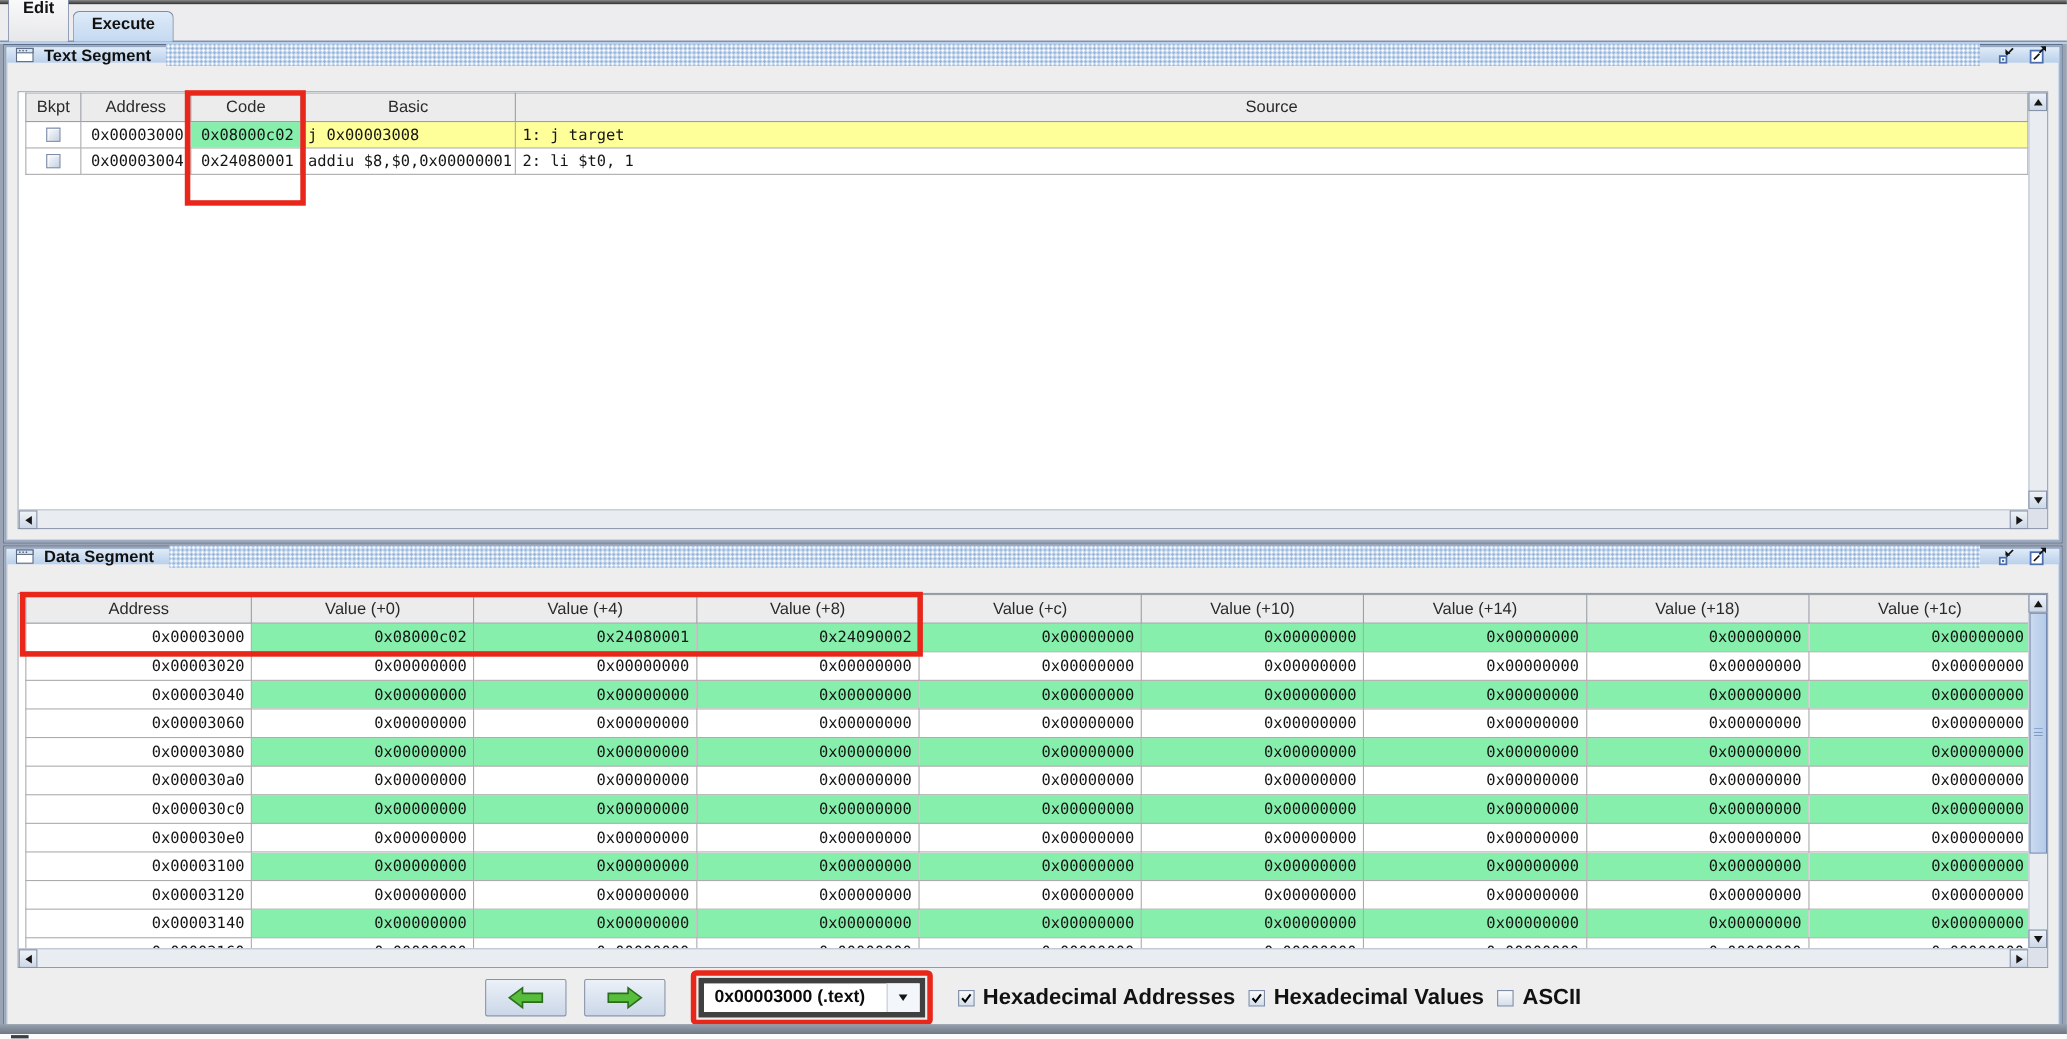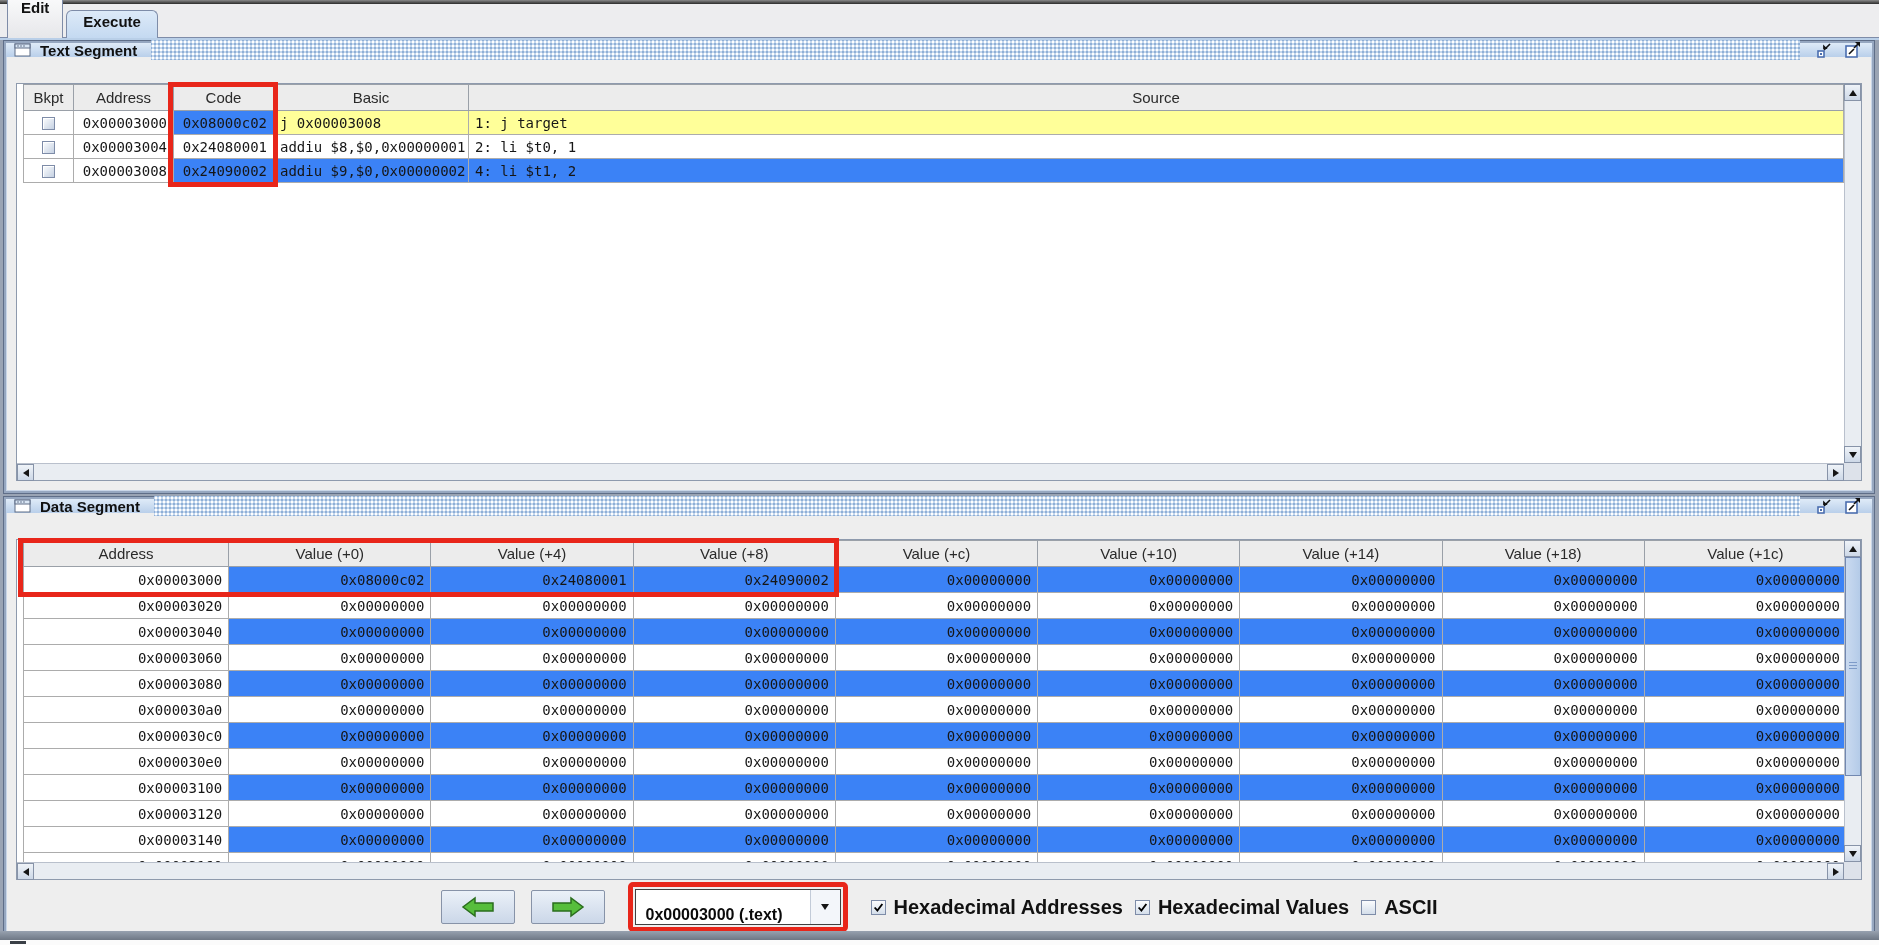--- a/index.html
+++ b/index.html
@@ -70,41 +70,41 @@
 
   
   table { border-collapse:collapse; table-layout:fixed; position:absolute; left:6px; top:0; }
   th { background:#ECECEC; font-weight:normal; font-size:15px; color:#2A2A2A;
     border:1px solid #9AA0A8; height:26px; padding:0 4px; }
   td { border:1px solid #ACACAC; font-family:"DejaVu Sans Mono",monospace; font-size:14px;
     color:#161616; padding:0 6px; background:#fff; overflow:hidden; white-space:nowrap; }
   #text-table td { height:24px; }
   #data-table td { height:26px; }
   td.right { text-align:right; } td.left { text-align:left; } td.center { text-align:center; padding:0; }
-  td.stripe { background:#3b82f6; }
+  td.stripe { background:#86efac; }
   td.hl { background:#FFFF99; }
   #text-table { width:calc(100% - 6px); }
   #data-table { width:1824px; }
 
   .jcheck { display:inline-block; width:13px; height:13px; border:1px solid #7E8CA8;
     background:linear-gradient(135deg,#FDFEFF,#C5D1E2); box-shadow:inset 1px 1px 0 #fff; vertical-align:middle; }
 
   
   .red-box { position:absolute; border:5px solid #E8261A; z-index:6; pointer-events:none; }
   #red-box-code { left:151px; top:-2px; width:110px; height:105px; }
   #red-box-data { left:1px;  top:-2px; width:821px; height:59px; }
 
   
   .controls { position:absolute; left:0; right:0; bottom:2px; height:46px; background:#EEEEEE;
     display:flex; align-items:center; justify-content:center; gap:16px; }
   .navbtn { width:74px; height:34px; border:1px solid #8793A8; border-radius:2px;
     background:linear-gradient(#EBF1F8,#CBD7E8); display:grid; place-items:center; cursor:pointer; }
   .combo-wrap { position:relative; margin:0 14px; }
-  .combo { width:206px; height:36px; background:#fff; border:1px solid #404040;
-    display:flex; align-items:flex-end; cursor:pointer; }
+  .combo { width:206px; height:36px; background:#fff; border:5px solid #404040;
+    display:flex; align-items:center; cursor:pointer; }
   .combo-value { flex:1; font-weight:bold; font-size:16px; color:#0A0A0A; padding-left:10px; white-space:nowrap; }
   .combo-arrow-zone { width:30px; align-self:stretch; display:grid; place-items:center;
     border-left:1px solid #C2CBD8; background:#F3F6FA; }
   #red-box-combo { position:absolute; inset:-7px; border:5px solid #E8261A; border-radius:5px; pointer-events:none; }
   .checkline { display:flex; align-items:center; gap:8px; cursor:pointer; }
   .checkline + .checkline { margin-left:12px; }
   .jcheck2 { width:15px; height:15px; border:1px solid #7E8CA8;
     background:linear-gradient(#FBFCFE,#D4DEEA); display:grid; place-items:center; }
   .checklabel { font-weight:bold; font-size:20px; color:#111; }
 
@@ -185,27 +185,20 @@
                 <td class="left hl">j 0x00003008</td>
                 <td class="left hl">1: j target</td>
               </tr>
               <tr>
                 <td class="center"><span class="jcheck"></span></td>
                 <td class="right">0x00003004</td>
                 <td class="right">0x24080001</td>
                 <td class="left">addiu $8,$0,0x00000001</td>
                 <td class="left">2: li $t0, 1</td>
               </tr>
-              <tr>
-                <td class="center"><span class="jcheck"></span></td>
-                <td class="right">0x00003008</td>
-                <td class="right stripe">0x24090002</td>
-                <td class="left stripe">addiu $9,$0,0x00000002</td>
-                <td class="left stripe">4: li $t1, 2</td>
-              </tr>
             </tbody>
         </table>
       </div>
       <div class="red-box" id="red-box-code"></div>
       <div class="vscroll">
         <div class="sb-btn up">
             <span class="tri t-up"></span>
           </div>
         <div class="sb-btn down">
             <span class="tri t-down"></span>

